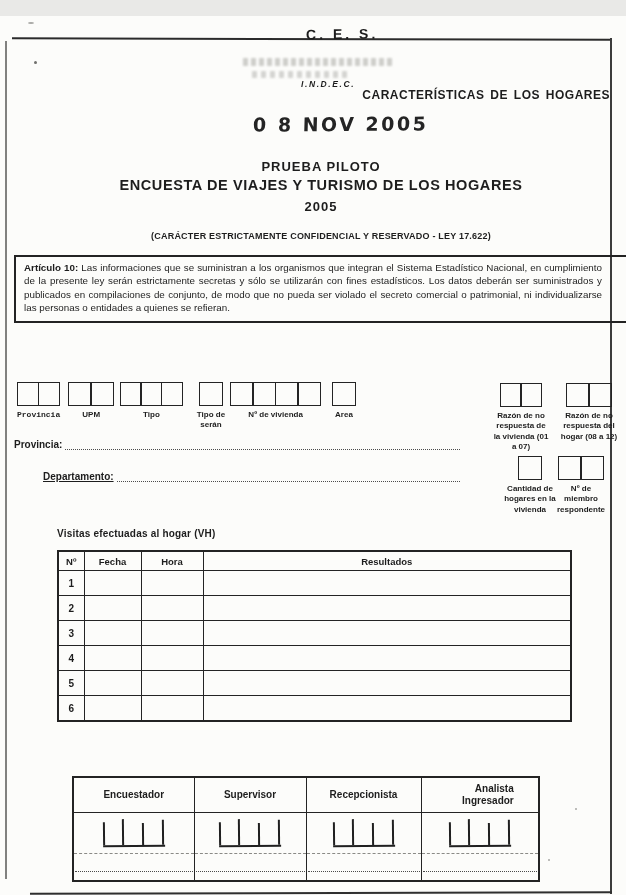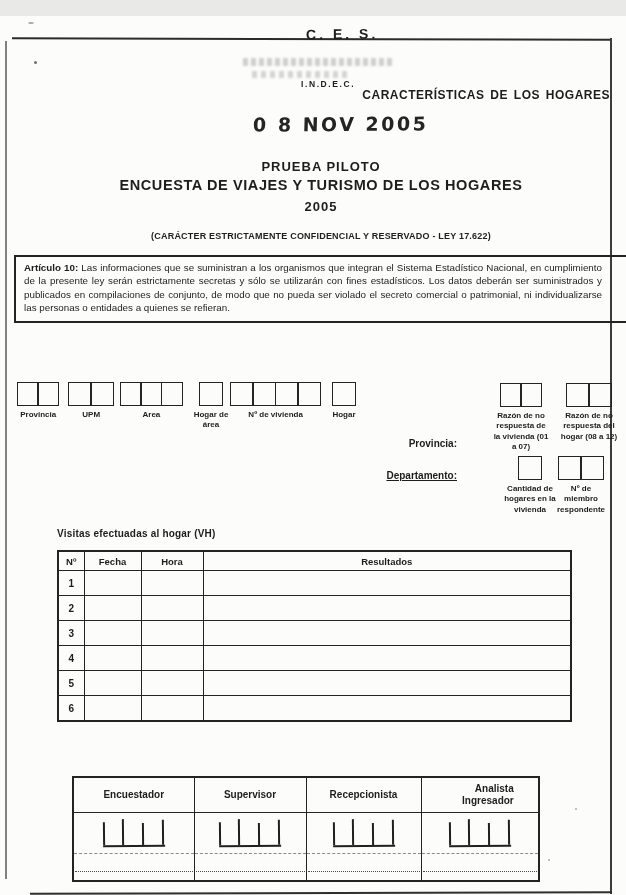--- a/index.html
+++ b/index.html
@@ -16,21 +16,21 @@
   .b-left{left:5px;top:25px;width:2px;height:838px;background:#6b6b68;opacity:.85;}
   .b-bottom{left:30px;top:876px;width:582px;height:2px;background:#2f2f2f;transform:rotate(-.15deg);}
 
   
   .ces{left:306px;top:10px;font-size:14px;font-weight:bold;letter-spacing:3px;transform:rotate(-.6deg);}
   .cuestionario{left:370px;top:33px;width:240px;text-align:right;font-size:17px;font-weight:bold;letter-spacing:.8px;}
   .faint1{left:243px;top:42px;width:152px;height:8px;opacity:.55;filter:blur(1.1px);
           background:repeating-linear-gradient(90deg,#a9a9a4 0 5px,transparent 5px 8px);}
   .faint2{left:252px;top:55px;width:96px;height:7px;opacity:.5;filter:blur(1.1px);
           background:repeating-linear-gradient(90deg,#aeaea9 0 5px,transparent 5px 9px);}
-  .indec{left:301px;top:63px;font-size:8.5px;font-weight:bold;letter-spacing:1.6px;}
+  .indec{left:301px;top:63px;font-size:8.5px;font-weight:bold;letter-spacing:1.6px;font-style:italic;}
   .caract{left:238px;top:72px;width:372px;text-align:right;font-size:12px;font-weight:bold;letter-spacing:.5px;word-spacing:2px;}
   .datestamp{left:253px;top:97px;font-size:19px;font-weight:600;letter-spacing:2.5px;color:#242424;
              transform:skewX(-2deg) rotate(-.4deg);font-family:"DejaVu Sans",sans-serif;}
 
   
   .t-center{left:8px;width:626px;text-align:center;font-weight:bold;}
   .t1{top:143px;font-size:13px;letter-spacing:1px;}
   .t2{top:161px;font-size:14.5px;letter-spacing:.6px;}
   .t3{top:183px;font-size:13px;letter-spacing:1px;}
   .conf{top:215px;font-size:9px;letter-spacing:.2px;}
@@ -43,21 +43,21 @@
   
   .cbg{position:absolute;display:flex;flex-direction:column;align-items:center;}
   .cells{display:flex;}
   .cell{width:20px;height:22px;border:1.6px solid #242424;margin-left:-1.6px;background:transparent;}
   .cell:first-child{margin-left:0;}
   .cell.w22{width:22px;}
   .glabel{margin-top:4px;font-size:8px;font-weight:bold;text-align:center;line-height:1.3;white-space:nowrap;}
   .glabel.wrap{white-space:normal;}
 
   
-  .locrow{display:flex;align-items:flex-end;width:446px;flex-direction:column;}
+  .locrow{display:flex;align-items:flex-end;width:446px;}
   .loclabel{font-size:10px;font-weight:bold;white-space:nowrap;margin-right:3px;}
   .loclabel.u{text-decoration:underline;padding-left:29px;}
   .dots{flex:1;border-bottom:1.6px dotted #4c4c4c;height:11px;}
 
   
   .v-title{left:57px;top:512px;font-size:10px;font-weight:bold;letter-spacing:.2px;}
   table{border-collapse:collapse;table-layout:fixed;}
   .visits{left:57px;top:534px;width:513px;border:2px solid #232323;}
   .visits th,.visits td{border:1.6px solid #242424;padding:0;}
   .visits th{height:18px;font-size:9.5px;font-weight:bold;text-align:center;}
@@ -100,62 +100,62 @@
   <div class="abs caract">CARACTERÍSTICAS DE LOS HOGARES</div>
   <div class="abs datestamp">0 8 NOV 2005</div>
 
   <div class="abs t-center t1">PRUEBA PILOTO</div>
   <div class="abs t-center t2">ENCUESTA DE VIAJES Y TURISMO DE LOS HOGARES</div>
   <div class="abs t-center t3">2005</div>
   <div class="abs t-center conf">(CARÁCTER ESTRICTAMENTE CONFIDENCIAL Y RESERVADO - LEY 17.622)</div>
 
   <div class="abs article"><b>Artículo 10:</b><span> Las informaciones que se suministran a los organismos que integran el Sistema Estadístico Nacional, en cumplimiento de la presente ley serán estrictamente secretas y sólo se utilizarán con fines estadísticos. Los datos deberán ser suministrados y publicados en compilaciones de conjunto, de modo que no pueda ser violado el secreto comercial o patrimonial, ni individualizarse las personas o entidades a quienes se refieran.</span></div>
 
-  <div class="cbg" style="left:17px;top:366px;">
+  <div class="cbg" style="left:17px;top:366px;font-family:Liberation Mono, monospace;">
     <div class="cells">
         <div class="cell"></div>
         <div class="cell"></div>
       </div>
     <div class="glabel">Provincia</div>
   </div>
   <div class="cbg" style="left:68px;top:366px;">
     <div class="cells">
         <div class="cell w22"></div>
         <div class="cell w22"></div>
       </div>
     <div class="glabel">UPM</div>
   </div>
   <div class="cbg" style="left:120px;top:366px;">
     <div class="cells">
         <div class="cell"></div>
         <div class="cell"></div>
         <div class="cell"></div>
       </div>
+    <div class="glabel">Tipo</div>
+  </div>
+  <div class="cbg" style="left:193px;top:366px;">
+    <div class="cells">
+        <div class="cell w22"></div>
+      </div>
+    <div class="glabel wrap" style="width:36px;">Tipo de serán</div>
+  </div>
+  <div class="cbg" style="left:230px;top:366px;">
+    <div class="cells">
+        <div class="cell w22"></div>
+        <div class="cell w22"></div>
+        <div class="cell w22"></div>
+        <div class="cell w22"></div>
+      </div>
+    <div class="glabel">Nº de vivienda</div>
+  </div>
+  <div class="cbg" style="left:332px;top:366px;">
+    <div class="cells">
+        <div class="cell w22"></div>
+      </div>
     <div class="glabel">Area</div>
-  </div>
-  <div class="cbg" style="left:193px;top:366px;">
-    <div class="cells">
-        <div class="cell w22"></div>
-      </div>
-    <div class="glabel wrap" style="width:36px;">Hogar de área</div>
-  </div>
-  <div class="cbg" style="left:230px;top:366px;">
-    <div class="cells">
-        <div class="cell w22"></div>
-        <div class="cell w22"></div>
-        <div class="cell w22"></div>
-        <div class="cell w22"></div>
-      </div>
-    <div class="glabel">Nº de vivienda</div>
-  </div>
-  <div class="cbg" style="left:332px;top:366px;">
-    <div class="cells">
-        <div class="cell w22"></div>
-      </div>
-    <div class="glabel">Hogar</div>
   </div>
 
   <div class="cbg" style="left:492px;top:367px;">
     <div class="cells">
         <div class="cell"></div>
         <div class="cell"></div>
       </div>
     <div class="glabel wrap" style="width:58px;">Razón de no respuesta de la vivienda (01 a 07)</div>
   </div>
   <div class="cbg" style="left:554px;top:367px;">

